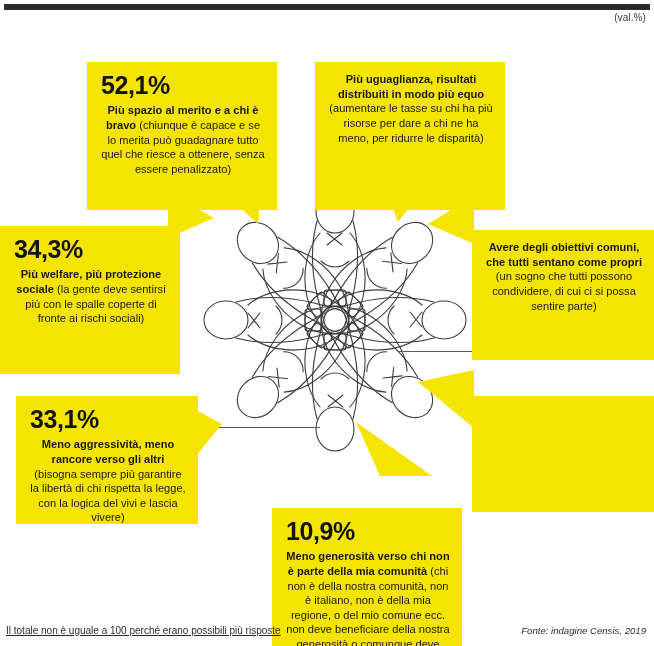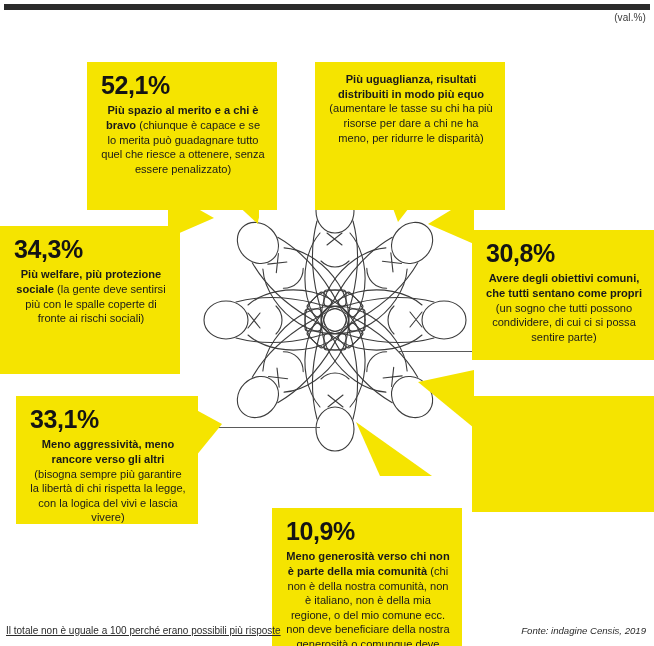--- a/index.html
+++ b/index.html
@@ -227,21 +227,20 @@
     <div class="body-txt">
       <b>Più welfare, più protezione sociale</b>
       <span>(la gente deve sentirsi più con le spalle coperte di fronte ai rischi sociali)</span>
     </div>
   </div>
 
   <svg style="position:absolute; left:428px; top:196px;" width="60" height="86">
     <polygon points="46,0 46,48 0,28" fill="#f5e400"></polygon>
   </svg>
   <div class="callout" style="left:472px; top:196px; width:182px; height:130px;">
-    <div class="pct">30,8%</div>
     <div class="body-txt">
       <b>Avere degli obiettivi comuni, che tutti sentano come propri</b>
       <span>(un sogno che tutti possono condividere, di cui ci si possa sentire parte)</span>
     </div>
   </div>
 
   <svg style="position:absolute; left:178px; top:400px;" width="80" height="90">
     <polygon points="0,0 44,24 0,78" fill="#f5e400"></polygon>
   </svg>
   <div class="callout" style="left:16px; top:362px; width:182px; height:128px;">

